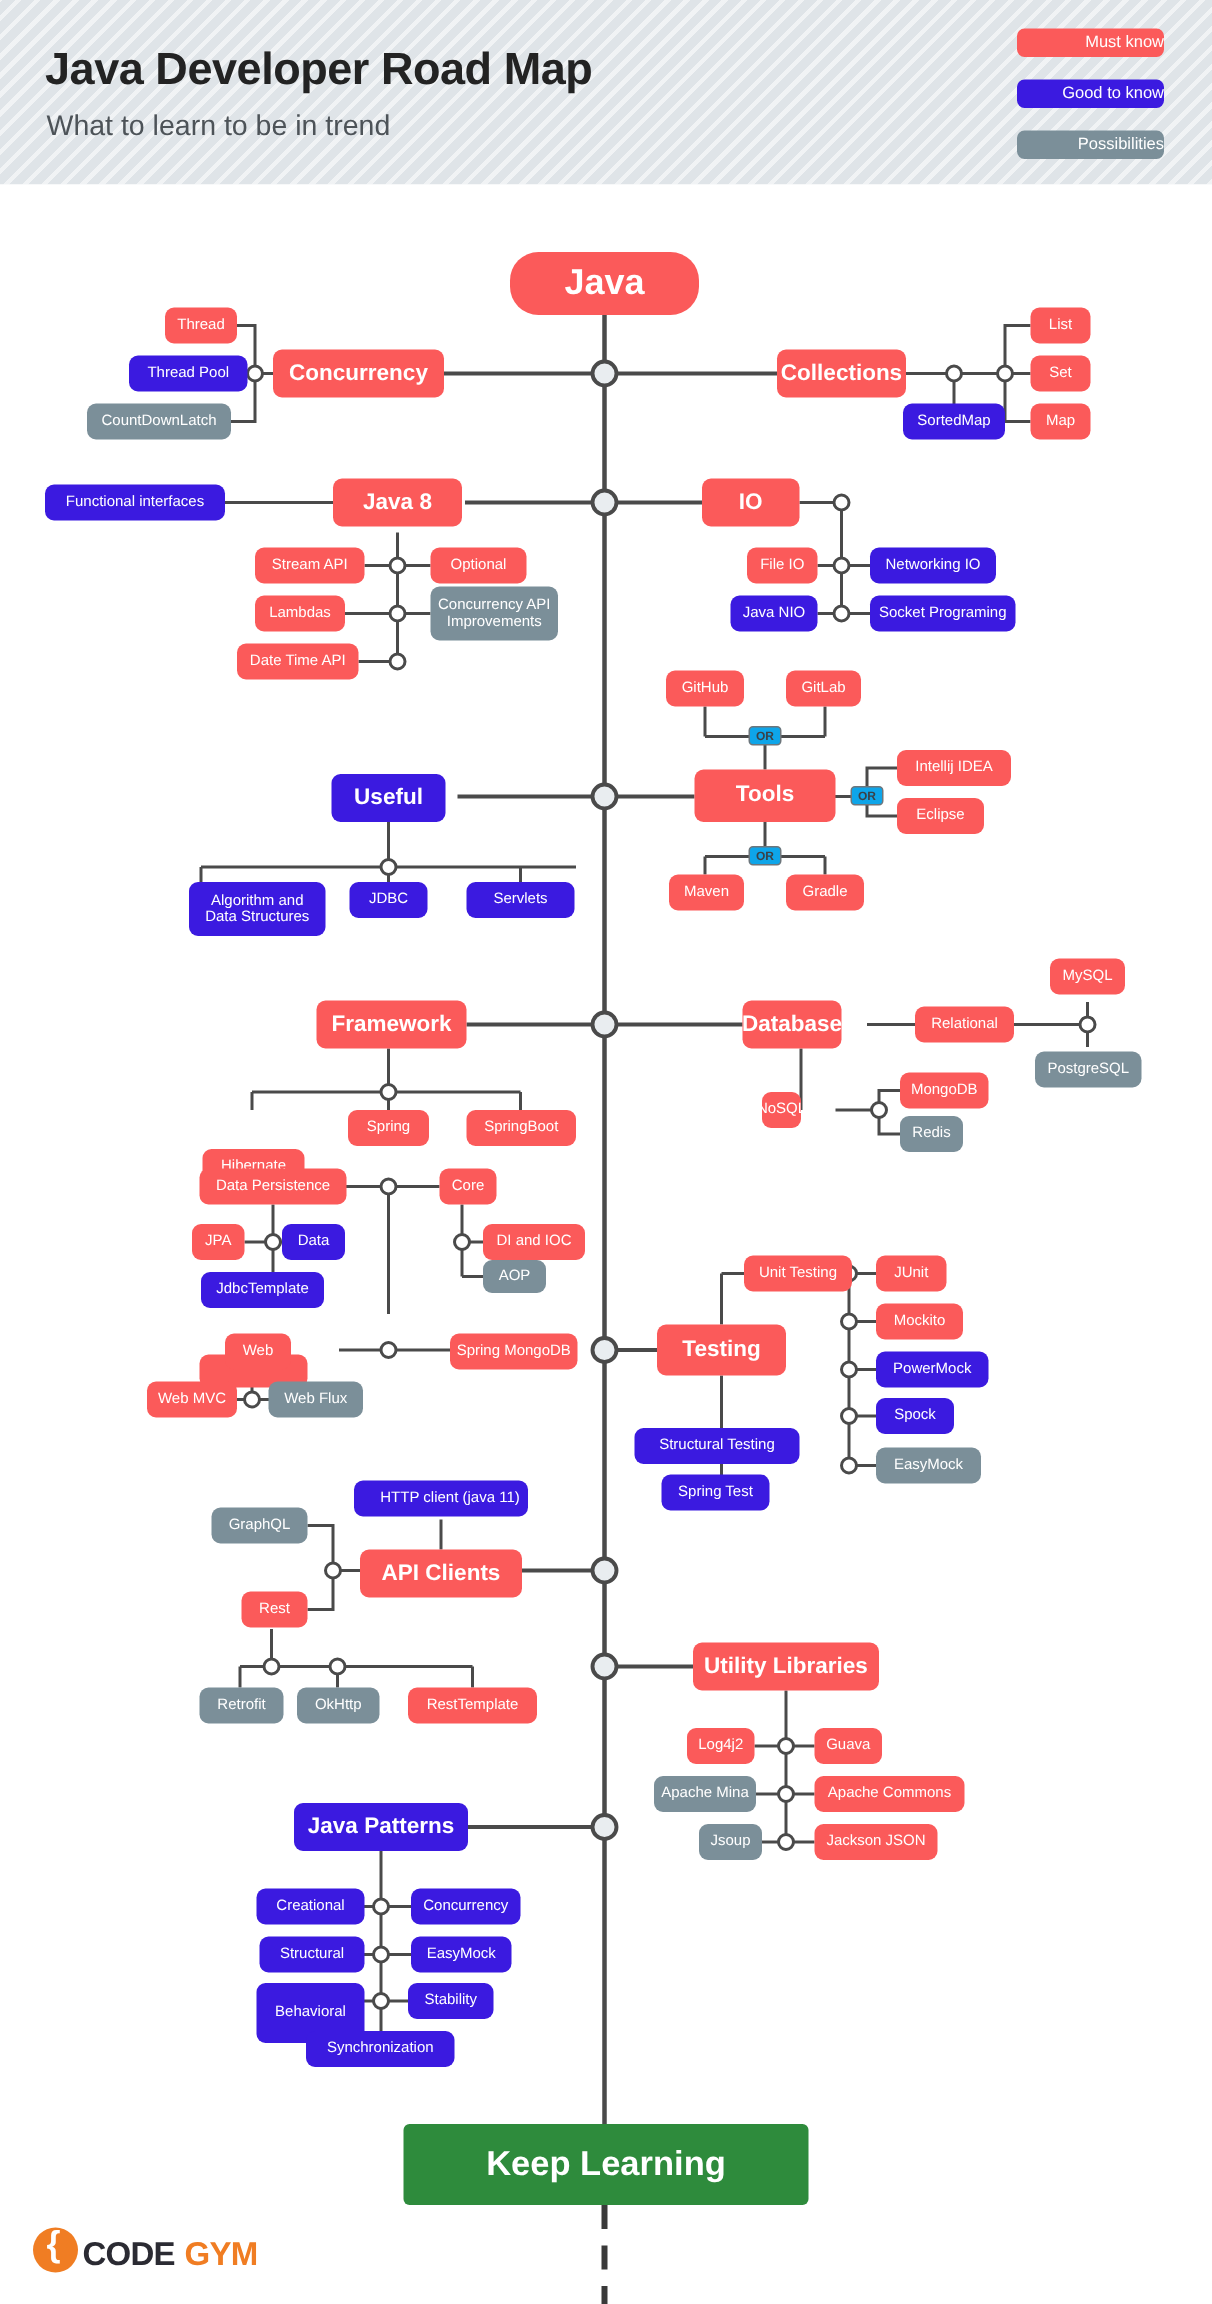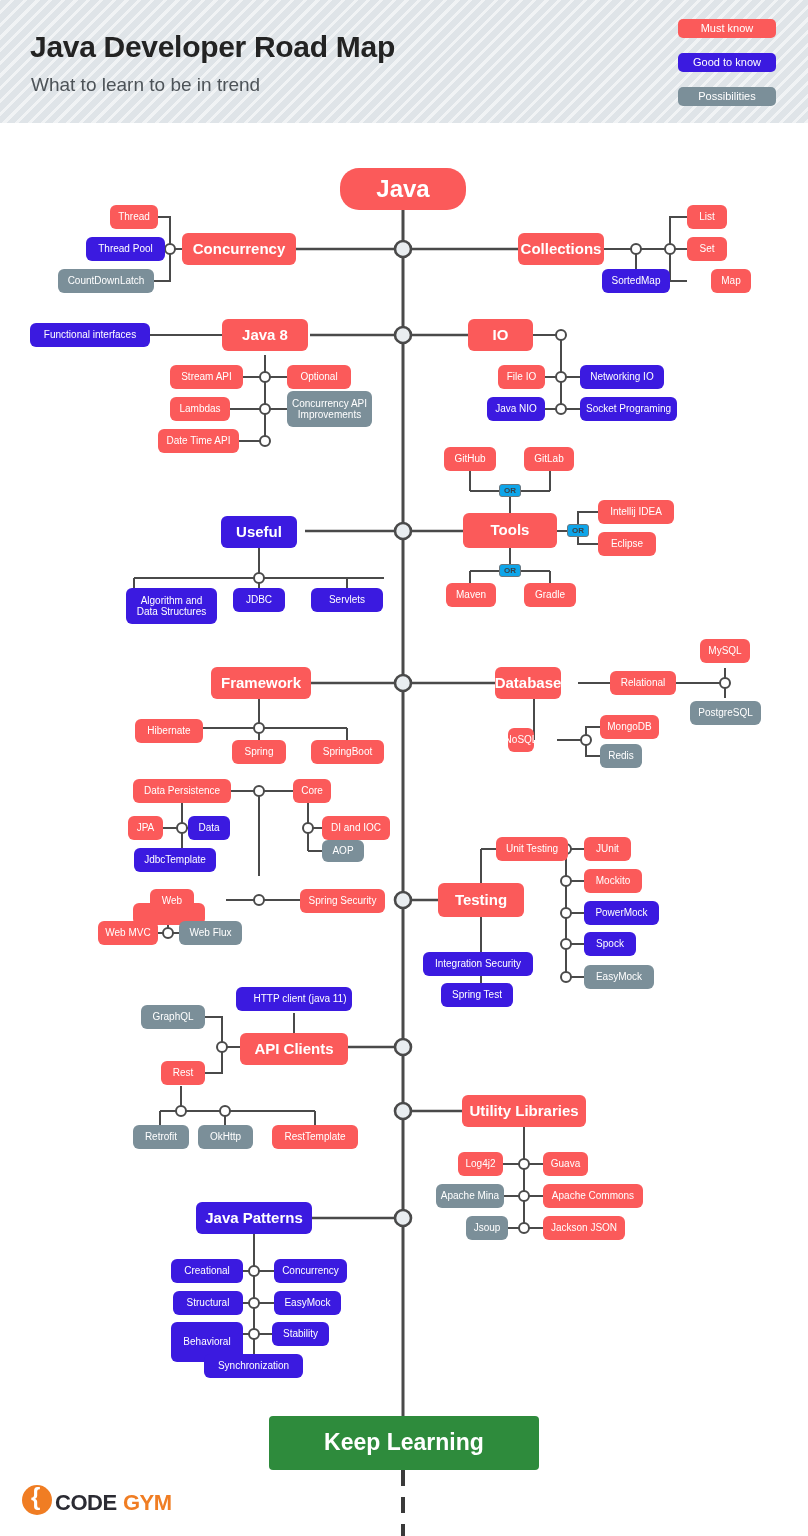--- a/index.html
+++ b/index.html
@@ -38,21 +38,21 @@
     font-size: 19px;
     color: #4d5358;
   }
   .legend-badge {
     position: absolute;
     width: 98px; height: 19px;
     border-radius: 5px;
     color: #ffffff;
     font-size: 11px;
     line-height: 19px;
-    text-align: center;
+    text-align: right;
     left: 678px;
   }
   #legend-must    { top: 19px; background: #fb5a5a; }
   #legend-good    { top: 53px; background: #3b1ae0; }
   #legend-poss    { top: 87px; background: #7b8f99; }
 
   
   #canvas {
     position: absolute;
     left: 0; top: 123px;
@@ -328,21 +328,21 @@
 
 <div class="node red t-major" style="left:182px; top:110px; width:114px; height:32px;">Concurrency</div>
 <div class="node red t-small" style="left:110px; top:82px; width:48px; height:24px;">Thread</div>
 <div class="node blue t-small" style="left:86px; top:114px; width:79px; height:24px;">Thread Pool</div>
 <div class="node gray t-small" style="left:58px; top:146px; width:96px; height:24px;">CountDownLatch</div>
 
 <div class="node red t-major" style="left:518px; top:110px; width:86px; height:32px;">Collections</div>
 <div class="node blue t-small" style="left:602px; top:146px; width:68px; height:24px;">SortedMap</div>
 <div class="node red t-small" style="left:687px; top:82px; width:40px; height:24px;">List</div>
 <div class="node red t-small" style="left:687px; top:114px; width:40px; height:24px;">Set</div>
-<div class="node red t-small" style="left:687px; top:146px; width:40px; height:24px;margin-left:24px;">Map</div>
+<div class="node red t-small" style="left:687px; top:146px; width:40px; height:24px;">Map</div>
 
 <div class="node red t-major" style="left:222px; top:196px; width:86px; height:32px;">Java 8</div>
 <div class="node blue t-small" style="left:30px; top:200px; width:120px; height:24px;">Functional interfaces</div>
 <div class="node red t-small" style="left:170px; top:242px; width:73px; height:24px;">Stream API</div>
 <div class="node red t-small" style="left:287px; top:242px; width:64px; height:24px;">Optional</div>
 <div class="node red t-small" style="left:170px; top:274px; width:60px; height:24px;">Lambdas</div>
 <div class="node gray t-small" style="left:287px; top:268px; width:85px; height:36px;">Concurrency API
 Improvements</div>
 <div class="node red t-small" style="left:158px; top:306px; width:81px; height:24px;">Date Time API</div>
 
@@ -363,52 +363,52 @@
 <div class="node red t-small" style="left:524px; top:324px; width:50px; height:24px;">GitLab</div>
 <div class="node red t-small" style="left:598px; top:377px; width:76px; height:24px;">Intellij IDEA</div>
 <div class="node red t-small" style="left:598px; top:409px; width:58px; height:24px;">Eclipse</div>
 <div class="node red t-small" style="left:446px; top:460px; width:50px; height:24px;">Maven</div>
 <div class="node red t-small" style="left:524px; top:460px; width:52px; height:24px;">Gradle</div>
 <div class="or-badge" style="left:499px; top:361px;">OR</div>
 <div class="or-badge" style="left:567px; top:401px;">OR</div>
 <div class="or-badge" style="left:499px; top:441px;">OR</div>
 
 <div class="node red t-major" style="left:211px; top:544px; width:100px; height:32px;">Framework</div>
-<div class="node red t-small" style="left:135px; top:596px; width:68px; height:24px;">Hibernate</div>
+<div class="node red t-small" style="left:135px; top:643px; width:68px; height:24px;">Hibernate</div>
 <div class="node red t-small" style="left:232px; top:617px; width:54px; height:24px;">Spring</div>
 <div class="node red t-small" style="left:311px; top:617px; width:73px; height:24px;">SpringBoot</div>
 <div class="node red t-small" style="left:133px; top:780px; width:72px; height:22px;"></div>
 <div class="node red t-small" style="left:133px; top:656px; width:98px; height:24px;">Data Persistence</div>
 <div class="node red t-small" style="left:293px; top:656px; width:38px; height:24px;">Core</div>
 <div class="node red t-small" style="left:128px; top:693px; width:35px; height:24px;">JPA</div>
 <div class="node blue t-small" style="left:188px; top:693px; width:42px; height:24px;">Data</div>
 <div class="node blue t-small" style="left:134px; top:725px; width:82px; height:24px;">JdbcTemplate</div>
 <div class="node red t-small" style="left:322px; top:693px; width:68px; height:24px;">DI and IOC</div>
 <div class="node gray t-small" style="left:322px; top:717px; width:42px; height:22px;">AOP</div>
 <div class="node red t-small" style="left:150px; top:766px; width:44px; height:24px;">Web</div>
-<div class="node red t-small" style="left:300px; top:766px; width:85px; height:24px;">Spring Security</div>
+<div class="node red t-small" style="left:300px; top:766px; width:85px; height:24px;">Spring MongoDB</div>
 <div class="node red t-small" style="left:98px; top:798px; width:60px; height:24px;">Web MVC</div>
 <div class="node gray t-small" style="left:179px; top:798px; width:63px; height:24px;">Web Flux</div>
 
 <div class="node red t-major" style="left:495px; top:544px; width:66px; height:32px;">Database</div>
 <div class="node red t-small" style="left:610px; top:548px; width:66px; height:24px;">Relational</div>
 <div class="node red t-small" style="left:700px; top:516px; width:50px; height:24px;">MySQL</div>
 <div class="node gray t-small" style="left:690px; top:578px; width:71px; height:24px;">PostgreSQL</div>
 <div class="node red t-small" style="left:508px; top:605px; width:26px; height:24px;">NoSQL</div>
 <div class="node red t-small" style="left:600px; top:592px; width:59px; height:24px;">MongoDB</div>
 <div class="node gray t-small" style="left:600px; top:621px; width:42px; height:24px;">Redis</div>
 
 <div class="node red t-major" style="left:438px; top:760px; width:86px; height:34px;">Testing</div>
 <div class="node red t-small" style="left:496px; top:714px; width:72px; height:24px;">Unit Testing</div>
 <div class="node red t-small" style="left:584px; top:714px; width:47px; height:24px;">JUnit</div>
 <div class="node red t-small" style="left:584px; top:746px; width:58px; height:24px;">Mockito</div>
 <div class="node blue t-small" style="left:584px; top:778px; width:75px; height:24px;">PowerMock</div>
 <div class="node blue t-small" style="left:584px; top:809px; width:52px; height:24px;">Spock</div>
 <div class="node gray t-small" style="left:584px; top:842px; width:70px; height:24px;">EasyMock</div>
-<div class="node blue t-small" style="left:423px; top:829px; width:110px; height:24px;">Integration Security</div>
+<div class="node blue t-small" style="left:423px; top:829px; width:110px; height:24px;">Structural Testing</div>
 <div class="node blue t-small" style="left:441px; top:860px; width:72px; height:24px;">Spring Test</div>
 
 <div class="node red t-major" style="left:240px; top:910px; width:108px; height:32px;">API Clients</div>
 <div class="node blue t-small" style="left:236px; top:864px; width:116px; height:24px;padding-left:16px;">HTTP client (java 11)</div>
 <div class="node gray t-small" style="left:141px; top:882px; width:64px; height:24px;">GraphQL</div>
 <div class="node red t-small" style="left:161px; top:938px; width:44px; height:24px;">Rest</div>
 <div class="node gray t-small" style="left:133px; top:1002px; width:56px; height:24px;">Retrofit</div>
 <div class="node gray t-small" style="left:198px; top:1002px; width:55px; height:24px;">OkHttp</div>
 <div class="node red t-small" style="left:272px; top:1002px; width:86px; height:24px;">RestTemplate</div>
 

